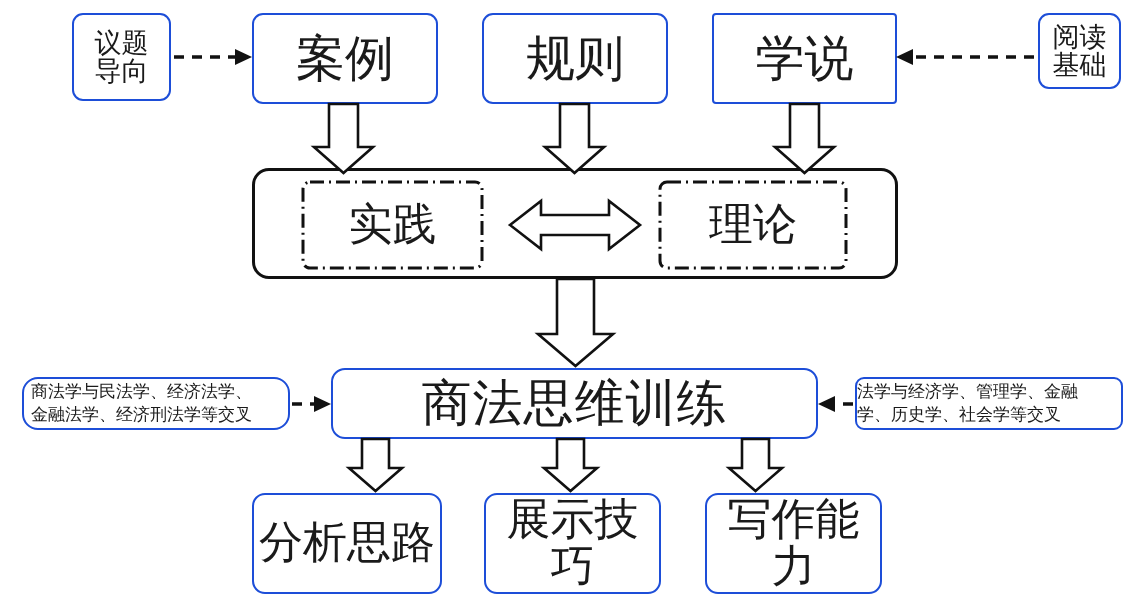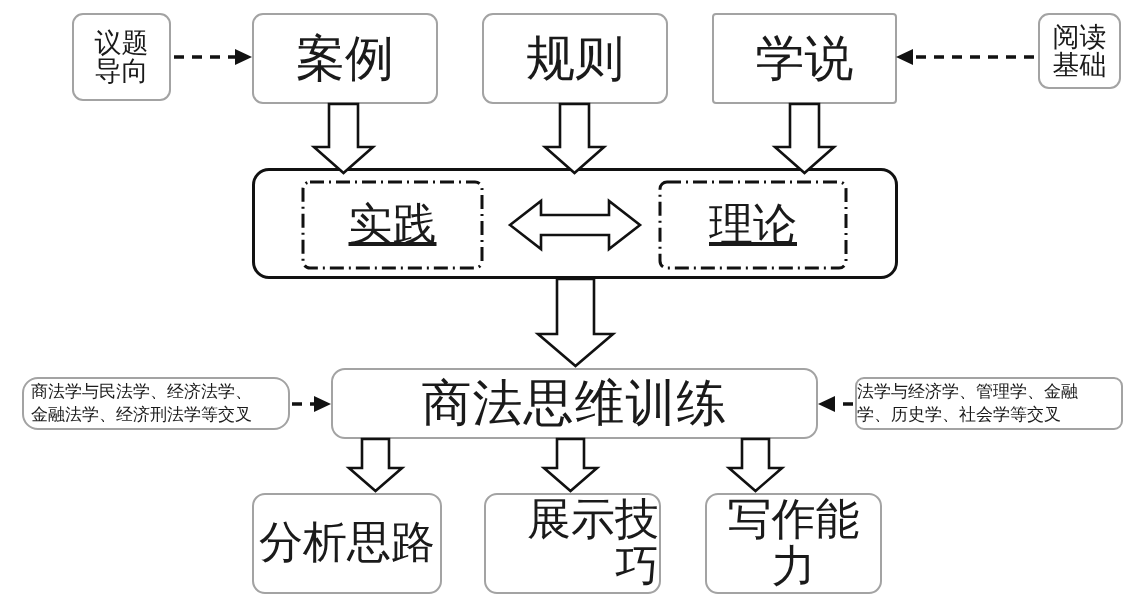--- a/index.html
+++ b/index.html
@@ -21,25 +21,24 @@
     display: flex;
     align-items: center;
     justify-content: center;
     text-align: center;
     background: #ffffff;
     color: #1a1a1a;
     line-height: 1.05;
     white-space: pre-line;
   }
   .solid-box {
-    border: 2px solid #a3a3a3;
+    border: 2px solid #1d4ed8;
   }
   .dashdot-box {
     background: transparent;
-    text-decoration: underline;
   }
   
   .n-issue {
     left: 72px; top: 13px; width: 99px; height: 88px;
     border-radius: 11px;
     font-size: 27px;
     letter-spacing: 0px;
   }
   .n-case {
     left: 252px; top: 13px; width: 186px; height: 91px;
@@ -115,21 +114,20 @@
   
   .n-analysis {
     left: 252px; top: 493px; width: 190px; height: 101px;
     border-radius: 13px;
     font-size: 44px;
   }
   .n-presentation {
     left: 484px; top: 493px; width: 177px; height: 101px;
     border-radius: 13px;
     font-size: 44px;
-    text-align: right;
   }
   .n-writing {
     left: 705px; top: 493px; width: 177px; height: 101px;
     border-radius: 13px;
     font-size: 44px;
   }
   
   #arrows {
     position: absolute;
     left: 0; top: 0;

